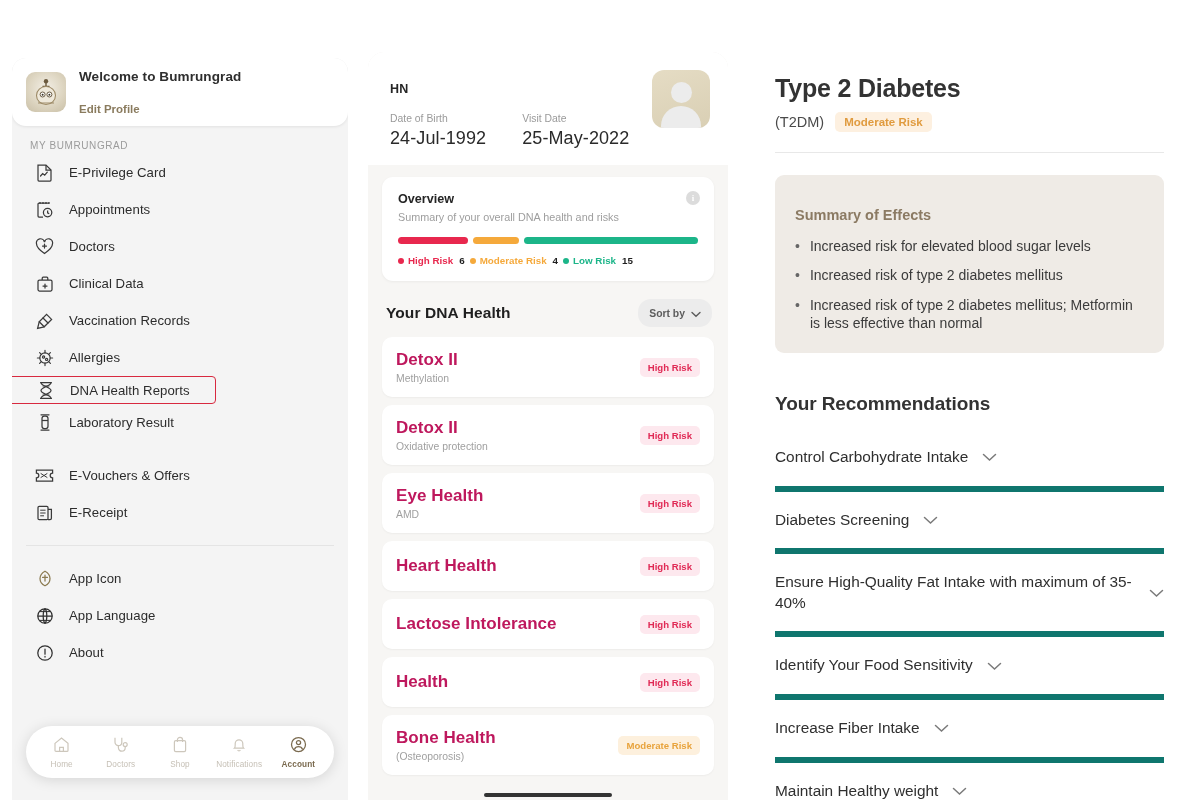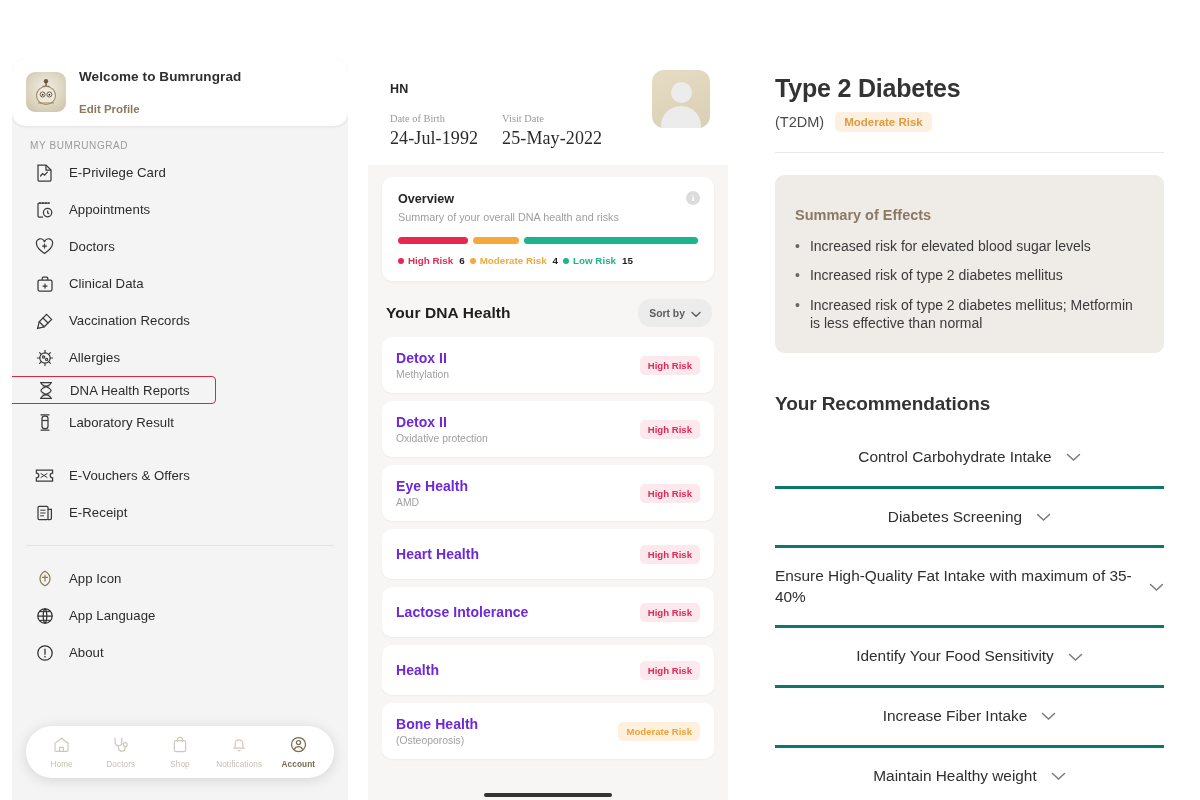--- a/index.html
+++ b/index.html
@@ -78,21 +78,21 @@
     width: 360px; height: 748px;
     background: #f7f6f4;
     border-radius: 16px 16px 0 0;
     overflow: hidden;
   }
   .mid-head {
     background: #ffffff; padding: 30px 22px 16px 22px;
     border-radius: 16px 16px 0 0; position:relative;
   }
   .hn { font-size: 12.5px; font-weight: 700; color:#262626; letter-spacing:.2px; }
-  .dates { display:flex; gap: 24px; margin-top: 17px; font-family: Liberation Serif, serif; }
+  .dates { display:flex; gap: 36px; margin-top: 17px; }
   .d-col .d-lbl { font-size: 10.4px; color:#9a9a9a; }
   .d-col .d-val { font-size: 18px; color:#2a2a2a; margin-top: 4px; letter-spacing:.1px;}
   .avatar-sq {
     position:absolute; right: 18px; top: 18px; width: 58px; height: 58px;
     border-radius: 12px; background: linear-gradient(160deg,#e5dcc4 0%, #d9cfb4 100%);
     overflow:hidden;
   }
   .avatar-sq .av-head { position:absolute; left:19px; top:12px; width:21px;height:21px;border-radius:50%;background:#ececec;}
   .avatar-sq .av-body { position:absolute; left:9px; top:36px; width:40px;height:34px;border-radius:20px 20px 0 0;background:#ececec;}
 
@@ -126,21 +126,21 @@
     display:flex; align-items:center; gap:6px;
   }
   .sortby .s-lbl { font-size: 10.4px; color:#5c5c5c; font-weight:600; }
 
   .dna-list { padding: 0 14px; display:flex; flex-direction:column; gap: 8px; }
   .dna-item {
     background:#ffffff; border-radius: 10px; padding: 13px 14px;
     display:flex; align-items:center; justify-content:space-between;
     box-shadow: 0 1px 2px rgba(0,0,0,.045); min-height: 50px;
   }
-  .di-name { font-size: 14px; font-weight:700; color:#6d28d9; letter-spacing:.05px;}
+  .di-name { font-size: 17px; font-weight:700; color:#be185d; letter-spacing:.05px;}
   .di-sub { font-size: 10.4px; color:#a0a0a0; margin-top: 3px; }
   .badge { font-size:9.6px; font-weight:700; border-radius: 5px; padding: 4px 8px; white-space:nowrap; }
   .badge.high { background:#fde8ee; color:#e02a55; }
   .badge.moderate { background:#fdf0dd; color:#e8a33c; }
 
   .home-ind {
     position:absolute; bottom: 3px; left:50%; transform:translateX(-50%);
     width: 128px; height: 4px; border-radius: 3px; background:#333;
   }
 
@@ -160,22 +160,22 @@
     padding: 32px 20px 20px 20px;
   }
   .sum-title { font-size: 14.5px; font-weight:700; color:#8b7a63; }
   .sum-list { margin-top: 14px; display:flex; flex-direction:column; gap: 11px; }
   .sum-li { display:flex; gap: 10px; font-size: 14px; color:#3b3b3b; line-height:1.32; }
   .sum-li .b { color:#666; flex:0 0 auto; }
 
   .rec-title { font-size: 19px; font-weight:700; color:#333; margin-top: 40px; letter-spacing:-.1px;}
   .rec-list { margin-top: 14px; }
   .rec-row {
-    display:flex; align-items:center; justify-content:center; gap: 14px;
-    padding: 18px 0 18px 0; border-bottom: 3px solid #0f766e;
+    display:flex; align-items:center; justify-content:flex-start; gap: 14px;
+    padding: 18px 0 18px 0; border-bottom: 6px solid #0f766e;
   }
   .rec-lbl { font-size: 15.4px; color:#2f2f2f; line-height:1.34; }
   .chev { flex: 0 0 auto; }
 </style>
 </head>
 <body>
 
 <div class="stage">
 
   <div class="phone-left">

